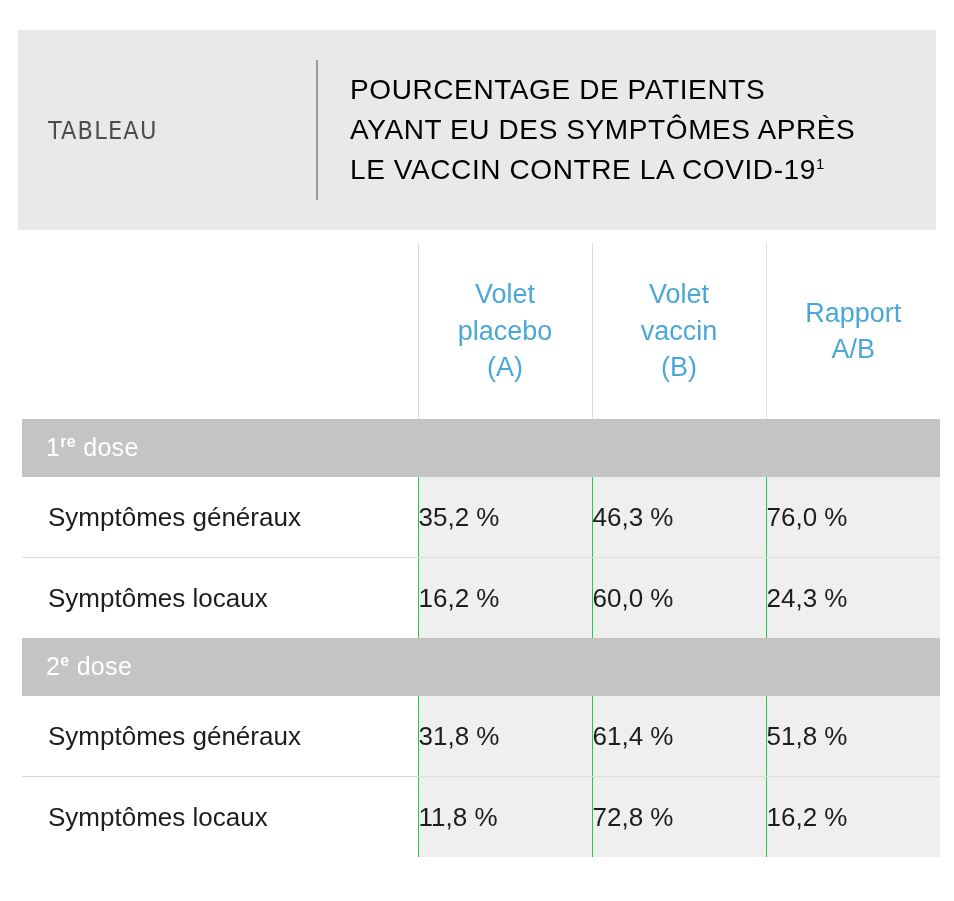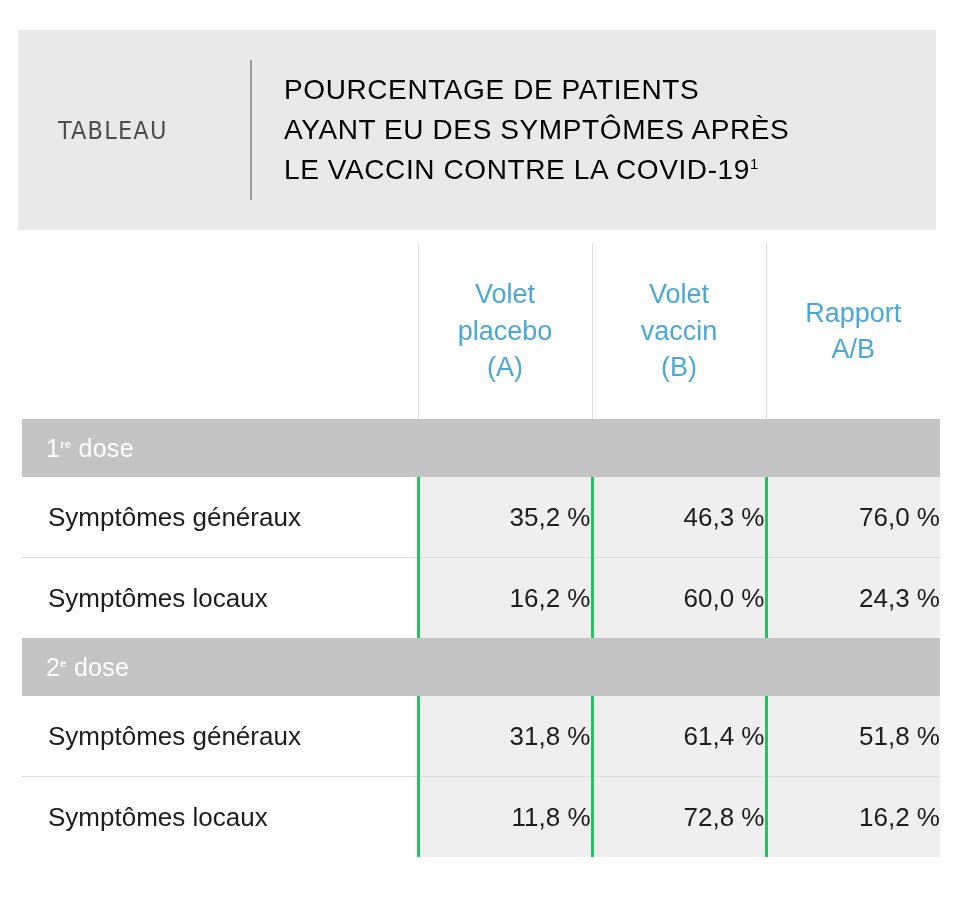--- a/index.html
+++ b/index.html
@@ -26,22 +26,22 @@
     position: absolute;
     left: 18px;
     top: 30px;
     width: 918px;
     height: 200px;
     background: #e9e9e9;
     display: flex;
     align-items: center;
   }
   .header-label {
-    width: 232px;
-    padding-left: 40px;
+    width: 298px;
+    padding-left: 30px;
     box-sizing: border-box;
     font-size: 25px;
     letter-spacing: 1.2px;
     color: #4d4d4d;
     font-family: "DejaVu Sans Condensed", "Liberation Sans", sans-serif;
     font-weight: 400;
     text-transform: uppercase;
   }
   .header-rule {
     width: 2px;
@@ -97,41 +97,41 @@
   
   .section-row td {
     background: #c4c4c4;
     height: 58px;
     color: #ffffff;
     font-size: 25px;
     padding-left: 24px;
     letter-spacing: 0.3px;
   }
   .section-row td sup {
-    font-size: 11px;
+    font-size: 16px;
     vertical-align: super;
     font-weight: bold;
   }
 
   
   .data-row td {
     height: 80px;
     font-size: 26px;
     color: #1d1d1d;
     border-bottom: 1px solid #dcdcdc;
-    border-right: 3px solid #22c55e;
+    border-right: 1px solid #22c55e;
   }
   .data-row td:last-child { border-right: none; }
   .data-row td.cell-label {
     background: #ffffff;
     padding-left: 26px;
   }
   .data-row td.cell-num {
     background: #efefef;
-    text-align: right;
+    text-align: left;
   }
   .data-row.last-in-group td { border-bottom: none; }
 </style>
 </head>
 <body>
 
 <div class="page">
 
   <div class="header-band">
     <div class="header-label">TABLEAU</div>

